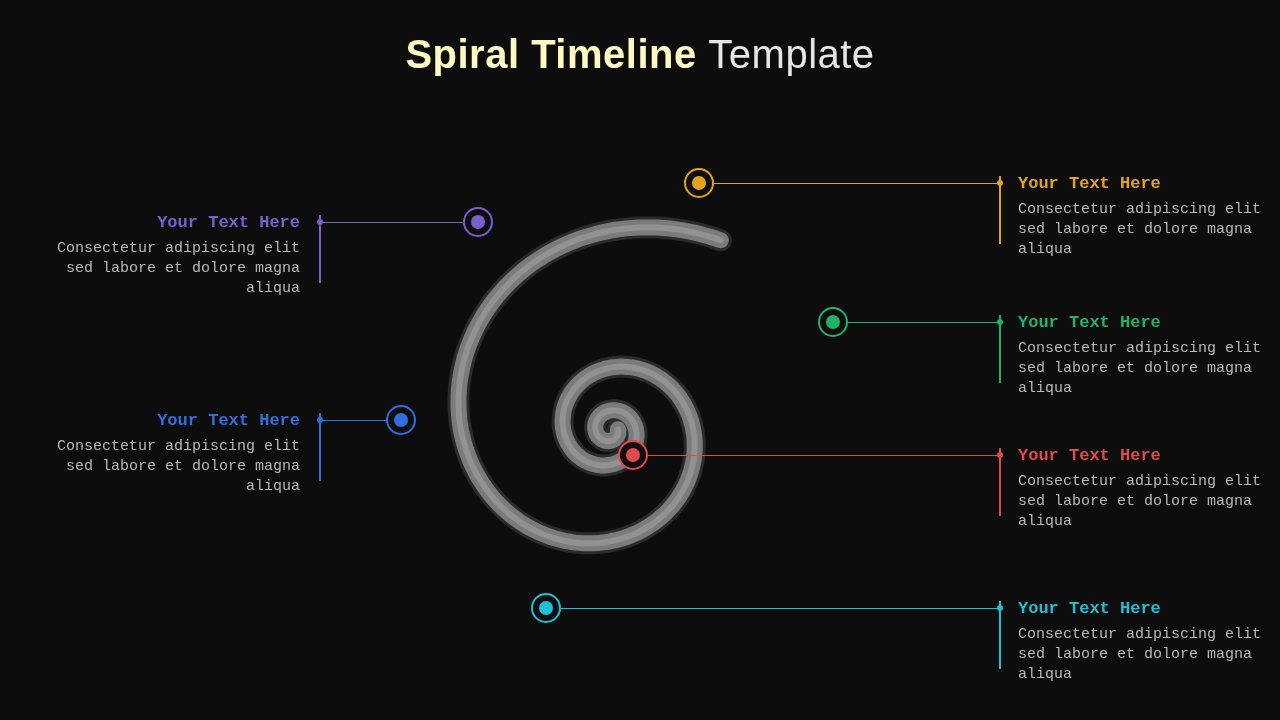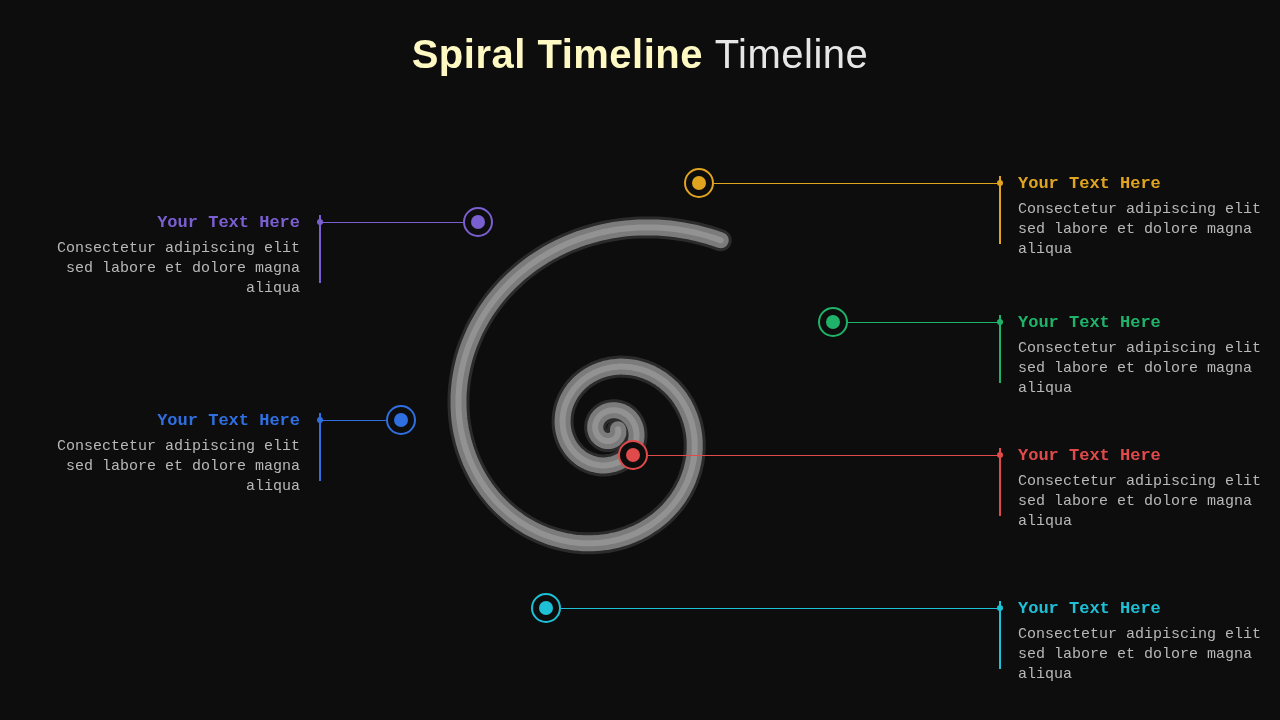--- a/index.html
+++ b/index.html
@@ -64,21 +64,21 @@
     width: 6px; height: 6px;
     border-radius: 50%;
     transform: translate(-50%, -50%);
   }
 </style>
 </head>
 <body>
 
 <div class="title">
   <span class="bold">Spiral Timeline</span>
-  <span class="thin">Timeline</span>
+  <span class="thin">Template</span>
 </div>
 
 <div class="stage">
 
   <svg width="1280" height="720" style="position:absolute;left:0;top:0">
     <g id="spiral-group">
         <path d="M618.0 429.2 L618.0 429.4 L618.1 429.7 L618.1 429.9 L618.2 430.2 L618.2 430.4 L618.2 430.7 L618.3 430.9 L618.3 431.2 L618.3 431.4 L618.3 431.7 L618.3 431.9 L618.3 432.2 L618.2 432.4 L618.2 432.7 L618.2 433.0 L618.1 433.2 L618.1 433.5 L618.0 433.7 L617.9 434.0 L617.9 434.3 L617.8 434.5 L617.7 434.8 L617.6 435.0 L617.5 435.3 L617.3 435.5 L617.2 435.8 L617.1 436.0 L616.9 436.3 L616.8 436.5 L616.6 436.7 L616.4 437.0 L616.3 437.2 L616.1 437.4 L615.9 437.6 L615.7 437.9 L615.5 438.1 L615.3 438.3 L615.0 438.5 L614.8 438.7 L614.6 438.9 L614.3 439.0 L614.1 439.2 L613.8 439.4 L613.6 439.6 L613.3 439.7 L613.0 439.9 L612.7 440.0 L612.5 440.1 L612.2 440.3 L611.9 440.4 L611.6 440.5 L611.3 440.6 L611.0 440.7 L610.6 440.8 L610.3 440.8 L610.0 440.9 L609.7 441.0 L609.3 441.0 L609.0 441.0 L608.7 441.1 L608.3 441.1 L608.0 441.1 L607.6 441.1 L607.3 441.1 L607.0 441.0 L606.6 441.0 L606.3 441.0 L605.9 440.9 L605.6 440.8 L605.2 440.8 L604.9 440.7 L604.5 440.6 L604.2 440.5 L603.8 440.3 L603.5 440.2 L603.2 440.1 L602.8 439.9 L602.5 439.7 L602.2 439.6 L601.8 439.4 L601.5 439.2 L601.2 439.0 L600.9 438.8 L600.6 438.5 L600.3 438.3 L600.0 438.0 L599.7 437.8 L599.4 437.5 L599.1 437.2 L598.8 436.9 L598.6 436.6 L598.3 436.3 L598.1 436.0 L597.8 435.7 L597.6 435.3 L597.4 435.0 L597.1 434.6 L596.9 434.3 L596.7 433.9 L596.6 433.5 L596.4 433.1 L596.2 432.8 L596.1 432.4 L595.9 431.9 L595.8 431.5 L595.7 431.1 L595.6 430.7 L595.5 430.3 L595.4 429.8 L595.3 429.4 L595.3 428.9 L595.2 428.5 L595.2 428.1 L595.2 427.6 L595.2 427.1 L595.2 426.7 L595.2 426.2 L595.3 425.8 L595.3 425.3 L595.4 424.8 L595.5 424.4 L595.5 423.9 L595.7 423.4 L595.8 423.0 L595.9 422.5 L596.1 422.0 L596.2 421.6 L596.4 421.1 L596.6 420.7 L596.8 420.2 L597.1 419.8 L597.3 419.3 L597.6 418.9 L597.8 418.5 L598.1 418.1 L598.4 417.6 L598.7 417.2 L599.0 416.8 L599.4 416.4 L599.7 416.0 L600.1 415.7 L600.5 415.3 L600.9 414.9 L601.3 414.6 L601.7 414.2 L602.1 413.9 L602.6 413.6 L603.0 413.3 L603.5 413.0 L604.0 412.7 L604.5 412.4 L605.0 412.2 L605.5 411.9 L606.0 411.7 L606.5 411.5 L607.0 411.3 L607.6 411.1 L608.1 410.9 L608.7 410.8 L609.3 410.7 L609.9 410.5 L610.4 410.4 L611.0 410.4 L611.6 410.3 L612.2 410.2 L612.8 410.2 L613.4 410.2 L614.1 410.2 L614.7 410.2 L615.3 410.2 L615.9 410.3 L616.5 410.4 L617.1 410.5 L617.8 410.6 L618.4 410.7 L619.0 410.9 L619.6 411.0 L620.2 411.2 L620.9 411.5 L621.5 411.7 L622.1 411.9 L622.7 412.2 L623.3 412.5 L623.9 412.8 L624.5 413.1 L625.0 413.5 L625.6 413.9 L626.2 414.2 L626.7 414.6 L627.3 415.1 L627.8 415.5 L628.3 416.0 L628.9 416.4 L629.4 416.9 L629.9 417.5 L630.3 418.0 L630.8 418.5 L631.2 419.1 L631.7 419.7 L632.1 420.3 L632.5 420.9 L632.9 421.5 L633.3 422.2 L633.6 422.8 L633.9 423.5 L634.3 424.2 L634.6 424.9 L634.8 425.6 L635.1 426.3 L635.3 427.1 L635.6 427.8 L635.7 428.6 L635.9 429.3 L636.1 430.1 L636.2 430.9 L636.3 431.7 L636.4 432.5 L636.5 433.3 L636.5 434.1 L636.5 434.9 L636.5 435.7 L636.5 436.5 L636.4 437.4 L636.3 438.2 L636.2 439.0 L636.1 439.9 L635.9 440.7 L635.7 441.5 L635.5 442.4 L635.2 443.2 L635.0 444.0 L634.7 444.8 L634.4 445.6 L634.0 446.5 L633.7 447.3 L633.3 448.1 L632.8 448.8 L632.4 449.6 L631.9 450.4 L631.4 451.2 L630.9 451.9 L630.3 452.7 L629.8 453.4 L629.2 454.1 L628.5 454.8 L627.9 455.5 L627.2 456.1 L626.5 456.8 L625.8 457.4 L625.0 458.0 L624.3 458.6 L623.5 459.2 L622.7 459.7 L621.9 460.3 L621.0 460.8 L620.1 461.3 L619.3 461.7 L618.4 462.2 L617.4 462.6 L616.5 463.0 L615.5 463.3 L614.6 463.7 L613.6 464.0 L612.6 464.3 L611.6 464.5 L610.5 464.7 L609.5 464.9 L608.4 465.1 L607.4 465.2 L606.3 465.3 L605.2 465.4 L604.1 465.4 L603.0 465.4 L601.9 465.4 L600.8 465.4 L599.7 465.3 L598.6 465.1 L597.5 465.0 L596.4 464.8 L595.3 464.5 L594.2 464.3 L593.1 464.0 L592.0 463.6 L590.9 463.3 L589.8 462.9 L588.7 462.4 L587.6 461.9 L586.5 461.4 L585.5 460.9 L584.4 460.3 L583.4 459.7 L582.3 459.1 L581.3 458.4 L580.3 457.7 L579.4 456.9 L578.4 456.1 L577.4 455.3 L576.5 454.5 L575.6 453.6 L574.7 452.7 L573.9 451.7 L573.0 450.8 L572.2 449.7 L571.4 448.7 L570.7 447.7 L570.0 446.6 L569.3 445.4 L568.6 444.3 L567.9 443.1 L567.3 441.9 L566.8 440.7 L566.2 439.5 L565.7 438.2 L565.2 436.9 L564.8 435.6 L564.4 434.3 L564.0 432.9 L563.7 431.6 L563.4 430.2 L563.2 428.8 L563.0 427.4 L562.8 426.0 L562.7 424.5 L562.6 423.1 L562.6 421.6 L562.6 420.2 L562.7 418.7 L562.8 417.2 L562.9 415.7 L563.1 414.2 L563.3 412.8 L563.6 411.3 L563.9 409.8 L564.3 408.3 L564.7 406.8 L565.2 405.3 L565.7 403.9 L566.3 402.4 L566.9 401.0 L567.5 399.5 L568.2 398.1 L569.0 396.7 L569.8 395.3 L570.6 393.9 L571.5 392.5 L572.4 391.2 L573.4 389.8 L574.4 388.5 L575.5 387.3 L576.6 386.0 L577.7 384.8 L578.9 383.6 L580.1 382.4 L581.4 381.3 L582.7 380.2 L584.1 379.1 L585.5 378.1 L586.9 377.1 L588.4 376.1 L589.9 375.2 L591.4 374.3 L593.0 373.5 L594.6 372.7 L596.3 371.9 L598.0 371.2 L599.7 370.5 L601.4 369.9 L603.1 369.4 L604.9 368.8 L606.7 368.4 L608.6 368.0 L610.4 367.6 L612.3 367.3 L614.2 367.1 L616.1 366.9 L618.0 366.7 L620.0 366.6 L621.9 366.6 L623.9 366.7 L625.9 366.8 L627.8 366.9 L629.8 367.1 L631.8 367.4 L633.8 367.7 L635.8 368.1 L637.8 368.6 L639.8 369.1 L641.7 369.7 L643.7 370.3 L645.7 371.0 L647.6 371.8 L649.6 372.6 L651.5 373.5 L653.4 374.5 L655.3 375.5 L657.1 376.6 L659.0 377.7 L660.8 378.9 L662.6 380.2 L664.3 381.5 L666.1 382.9 L667.8 384.4 L669.4 385.9 L671.1 387.4 L672.7 389.0 L674.2 390.7 L675.7 392.4 L677.2 394.2 L678.6 396.0 L680.0 397.9 L681.3 399.9 L682.5 401.9 L683.8 403.9 L684.9 406.0 L686.0 408.1 L687.1 410.3 L688.0 412.5 L689.0 414.7 L689.8 417.0 L690.6 419.3 L691.4 421.7 L692.0 424.1 L692.6 426.5 L693.1 429.0 L693.6 431.5 L694.0 434.0 L694.3 436.5 L694.5 439.1 L694.7 441.7 L694.7 444.3 L694.7 446.9 L694.7 449.5 L694.5 452.2 L694.3 454.8 L694.0 457.5 L693.6 460.1 L693.1 462.8 L692.5 465.5 L691.9 468.1 L691.2 470.8 L690.3 473.4 L689.4 476.0 L688.5 478.7 L687.4 481.3 L686.3 483.8 L685.0 486.4 L683.7 488.9 L682.3 491.5 L680.9 493.9 L679.3 496.4 L677.7 498.8 L675.9 501.2 L674.1 503.5 L672.3 505.8 L670.3 508.1 L668.3 510.3 L666.2 512.4 L664.0 514.6 L661.7 516.6 L659.4 518.6 L657.0 520.5 L654.5 522.4 L651.9 524.2 L649.3 525.9 L646.6 527.6 L643.9 529.2 L641.1 530.7 L638.2 532.2 L635.3 533.5 L632.3 534.8 L629.3 536.0 L626.2 537.1 L623.1 538.2 L619.9 539.1 L616.7 540.0 L613.4 540.7 L610.1 541.4 L606.8 542.0 L603.4 542.4 L600.0 542.8 L596.6 543.1 L593.1 543.3 L589.6 543.3 L586.1 543.3 L582.6 543.2 L579.0 542.9 L575.5 542.6 L571.9 542.1 L568.4 541.5 L564.8 540.8 L561.3 540.0 L557.7 539.1 L554.2 538.1 L550.7 537.0 L547.1 535.8 L543.7 534.4 L540.2 533.0 L536.7 531.4 L533.3 529.7 L529.9 527.9 L526.6 526.0 L523.3 524.0 L520.0 521.9 L516.8 519.6 L513.6 517.3 L510.5 514.9 L507.5 512.3 L504.5 509.6 L501.6 506.9 L498.7 504.0 L495.9 501.1 L493.2 498.0 L490.6 494.8 L488.0 491.6 L485.5 488.2 L483.2 484.8 L480.9 481.3 L478.7 477.7 L476.6 474.0 L474.6 470.2 L472.7 466.3 L470.9 462.4 L469.2 458.4 L467.7 454.3 L466.2 450.2 L464.9 445.9 L463.6 441.7 L462.6 437.3 L461.6 433.0 L460.7 428.5 L460.0 424.0 L459.4 419.5 L459.0 414.9 L458.7 410.3 L458.5 405.7 L458.5 401.0 L458.5 396.3 L458.8 391.6 L459.2 386.9 L459.7 382.1 L460.4 377.4 L461.2 372.6 L462.2 367.8 L463.3 363.1 L464.5 358.4 L465.9 353.6 L467.5 348.9 L469.2 344.2 L471.1 339.6 L473.1 334.9 L475.2 330.3 L477.5 325.8 L480.0 321.3 L482.6 316.8 L485.3 312.4 L488.2 308.1 L491.3 303.8 L494.4 299.6 L497.8 295.5 L501.2 291.4 L504.8 287.5 L508.6 283.6 L512.5 279.8 L516.5 276.1 L520.6 272.5 L524.9 269.0 L529.3 265.7 L533.8 262.4 L538.4 259.3 L543.2 256.2 L548.1 253.3 L553.1 250.6 L558.1 248.0 L563.3 245.5 L568.6 243.1 L574.0 241.0 L579.5 238.9 L585.1 237.0 L590.8 235.3 L596.5 233.7 L602.3 232.3 L608.2 231.1 L614.2 230.0 L620.2 229.1 L626.3 228.4 L632.4 227.9 L638.6 227.5 L644.8 227.4 L651.1 227.4 L657.4 227.6 L663.7 228.0 L670.0 228.5 L676.4 229.3 L682.7 230.3 L689.1 231.5 L695.5 232.8 L701.8 234.4 L708.1 236.1 L714.5 238.1 L720.7 240.3" fill="none" stroke="#2b2b2b" stroke-width="22" stroke-linecap="round"></path>
         <path d="M618.0 429.2 L618.0 429.4 L618.1 429.7 L618.1 429.9 L618.2 430.2 L618.2 430.4 L618.2 430.7 L618.3 430.9 L618.3 431.2 L618.3 431.4 L618.3 431.7 L618.3 431.9 L618.3 432.2 L618.2 432.4 L618.2 432.7 L618.2 433.0 L618.1 433.2 L618.1 433.5 L618.0 433.7 L617.9 434.0 L617.9 434.3 L617.8 434.5 L617.7 434.8 L617.6 435.0 L617.5 435.3 L617.3 435.5 L617.2 435.8 L617.1 436.0 L616.9 436.3 L616.8 436.5 L616.6 436.7 L616.4 437.0 L616.3 437.2 L616.1 437.4 L615.9 437.6 L615.7 437.9 L615.5 438.1 L615.3 438.3 L615.0 438.5 L614.8 438.7 L614.6 438.9 L614.3 439.0 L614.1 439.2 L613.8 439.4 L613.6 439.6 L613.3 439.7 L613.0 439.9 L612.7 440.0 L612.5 440.1 L612.2 440.3 L611.9 440.4 L611.6 440.5 L611.3 440.6 L611.0 440.7 L610.6 440.8 L610.3 440.8 L610.0 440.9 L609.7 441.0 L609.3 441.0 L609.0 441.0 L608.7 441.1 L608.3 441.1 L608.0 441.1 L607.6 441.1 L607.3 441.1 L607.0 441.0 L606.6 441.0 L606.3 441.0 L605.9 440.9 L605.6 440.8 L605.2 440.8 L604.9 440.7 L604.5 440.6 L604.2 440.5 L603.8 440.3 L603.5 440.2 L603.2 440.1 L602.8 439.9 L602.5 439.7 L602.2 439.6 L601.8 439.4 L601.5 439.2 L601.2 439.0 L600.9 438.8 L600.6 438.5 L600.3 438.3 L600.0 438.0 L599.7 437.8 L599.4 437.5 L599.1 437.2 L598.8 436.9 L598.6 436.6 L598.3 436.3 L598.1 436.0 L597.8 435.7 L597.6 435.3 L597.4 435.0 L597.1 434.6 L596.9 434.3 L596.7 433.9 L596.6 433.5 L596.4 433.1 L596.2 432.8 L596.1 432.4 L595.9 431.9 L595.8 431.5 L595.7 431.1 L595.6 430.7 L595.5 430.3 L595.4 429.8 L595.3 429.4 L595.3 428.9 L595.2 428.5 L595.2 428.1 L595.2 427.6 L595.2 427.1 L595.2 426.7 L595.2 426.2 L595.3 425.8 L595.3 425.3 L595.4 424.8 L595.5 424.4 L595.5 423.9 L595.7 423.4 L595.8 423.0 L595.9 422.5 L596.1 422.0 L596.2 421.6 L596.4 421.1 L596.6 420.7 L596.8 420.2 L597.1 419.8 L597.3 419.3 L597.6 418.9 L597.8 418.5 L598.1 418.1 L598.4 417.6 L598.7 417.2 L599.0 416.8 L599.4 416.4 L599.7 416.0 L600.1 415.7 L600.5 415.3 L600.9 414.9 L601.3 414.6 L601.7 414.2 L602.1 413.9 L602.6 413.6 L603.0 413.3 L603.5 413.0 L604.0 412.7 L604.5 412.4 L605.0 412.2 L605.5 411.9 L606.0 411.7 L606.5 411.5 L607.0 411.3 L607.6 411.1 L608.1 410.9 L608.7 410.8 L609.3 410.7 L609.9 410.5 L610.4 410.4 L611.0 410.4 L611.6 410.3 L612.2 410.2 L612.8 410.2 L613.4 410.2 L614.1 410.2 L614.7 410.2 L615.3 410.2 L615.9 410.3 L616.5 410.4 L617.1 410.5 L617.8 410.6 L618.4 410.7 L619.0 410.9 L619.6 411.0 L620.2 411.2 L620.9 411.5 L621.5 411.7 L622.1 411.9 L622.7 412.2 L623.3 412.5 L623.9 412.8 L624.5 413.1 L625.0 413.5 L625.6 413.9 L626.2 414.2 L626.7 414.6 L627.3 415.1 L627.8 415.5 L628.3 416.0 L628.9 416.4 L629.4 416.9 L629.9 417.5 L630.3 418.0 L630.8 418.5 L631.2 419.1 L631.7 419.7 L632.1 420.3 L632.5 420.9 L632.9 421.5 L633.3 422.2 L633.6 422.8 L633.9 423.5 L634.3 424.2 L634.6 424.9 L634.8 425.6 L635.1 426.3 L635.3 427.1 L635.6 427.8 L635.7 428.6 L635.9 429.3 L636.1 430.1 L636.2 430.9 L636.3 431.7 L636.4 432.5 L636.5 433.3 L636.5 434.1 L636.5 434.9 L636.5 435.7 L636.5 436.5 L636.4 437.4 L636.3 438.2 L636.2 439.0 L636.1 439.9 L635.9 440.7 L635.7 441.5 L635.5 442.4 L635.2 443.2 L635.0 444.0 L634.7 444.8 L634.4 445.6 L634.0 446.5 L633.7 447.3 L633.3 448.1 L632.8 448.8 L632.4 449.6 L631.9 450.4 L631.4 451.2 L630.9 451.9 L630.3 452.7 L629.8 453.4 L629.2 454.1 L628.5 454.8 L627.9 455.5 L627.2 456.1 L626.5 456.8 L625.8 457.4 L625.0 458.0 L624.3 458.6 L623.5 459.2 L622.7 459.7 L621.9 460.3 L621.0 460.8 L620.1 461.3 L619.3 461.7 L618.4 462.2 L617.4 462.6 L616.5 463.0 L615.5 463.3 L614.6 463.7 L613.6 464.0 L612.6 464.3 L611.6 464.5 L610.5 464.7 L609.5 464.9 L608.4 465.1 L607.4 465.2 L606.3 465.3 L605.2 465.4 L604.1 465.4 L603.0 465.4 L601.9 465.4 L600.8 465.4 L599.7 465.3 L598.6 465.1 L597.5 465.0 L596.4 464.8 L595.3 464.5 L594.2 464.3 L593.1 464.0 L592.0 463.6 L590.9 463.3 L589.8 462.9 L588.7 462.4 L587.6 461.9 L586.5 461.4 L585.5 460.9 L584.4 460.3 L583.4 459.7 L582.3 459.1 L581.3 458.4 L580.3 457.7 L579.4 456.9 L578.4 456.1 L577.4 455.3 L576.5 454.5 L575.6 453.6 L574.7 452.7 L573.9 451.7 L573.0 450.8 L572.2 449.7 L571.4 448.7 L570.7 447.7 L570.0 446.6 L569.3 445.4 L568.6 444.3 L567.9 443.1 L567.3 441.9 L566.8 440.7 L566.2 439.5 L565.7 438.2 L565.2 436.9 L564.8 435.6 L564.4 434.3 L564.0 432.9 L563.7 431.6 L563.4 430.2 L563.2 428.8 L563.0 427.4 L562.8 426.0 L562.7 424.5 L562.6 423.1 L562.6 421.6 L562.6 420.2 L562.7 418.7 L562.8 417.2 L562.9 415.7 L563.1 414.2 L563.3 412.8 L563.6 411.3 L563.9 409.8 L564.3 408.3 L564.7 406.8 L565.2 405.3 L565.7 403.9 L566.3 402.4 L566.9 401.0 L567.5 399.5 L568.2 398.1 L569.0 396.7 L569.8 395.3 L570.6 393.9 L571.5 392.5 L572.4 391.2 L573.4 389.8 L574.4 388.5 L575.5 387.3 L576.6 386.0 L577.7 384.8 L578.9 383.6 L580.1 382.4 L581.4 381.3 L582.7 380.2 L584.1 379.1 L585.5 378.1 L586.9 377.1 L588.4 376.1 L589.9 375.2 L591.4 374.3 L593.0 373.5 L594.6 372.7 L596.3 371.9 L598.0 371.2 L599.7 370.5 L601.4 369.9 L603.1 369.4 L604.9 368.8 L606.7 368.4 L608.6 368.0 L610.4 367.6 L612.3 367.3 L614.2 367.1 L616.1 366.9 L618.0 366.7 L620.0 366.6 L621.9 366.6 L623.9 366.7 L625.9 366.8 L627.8 366.9 L629.8 367.1 L631.8 367.4 L633.8 367.7 L635.8 368.1 L637.8 368.6 L639.8 369.1 L641.7 369.7 L643.7 370.3 L645.7 371.0 L647.6 371.8 L649.6 372.6 L651.5 373.5 L653.4 374.5 L655.3 375.5 L657.1 376.6 L659.0 377.7 L660.8 378.9 L662.6 380.2 L664.3 381.5 L666.1 382.9 L667.8 384.4 L669.4 385.9 L671.1 387.4 L672.7 389.0 L674.2 390.7 L675.7 392.4 L677.2 394.2 L678.6 396.0 L680.0 397.9 L681.3 399.9 L682.5 401.9 L683.8 403.9 L684.9 406.0 L686.0 408.1 L687.1 410.3 L688.0 412.5 L689.0 414.7 L689.8 417.0 L690.6 419.3 L691.4 421.7 L692.0 424.1 L692.6 426.5 L693.1 429.0 L693.6 431.5 L694.0 434.0 L694.3 436.5 L694.5 439.1 L694.7 441.7 L694.7 444.3 L694.7 446.9 L694.7 449.5 L694.5 452.2 L694.3 454.8 L694.0 457.5 L693.6 460.1 L693.1 462.8 L692.5 465.5 L691.9 468.1 L691.2 470.8 L690.3 473.4 L689.4 476.0 L688.5 478.7 L687.4 481.3 L686.3 483.8 L685.0 486.4 L683.7 488.9 L682.3 491.5 L680.9 493.9 L679.3 496.4 L677.7 498.8 L675.9 501.2 L674.1 503.5 L672.3 505.8 L670.3 508.1 L668.3 510.3 L666.2 512.4 L664.0 514.6 L661.7 516.6 L659.4 518.6 L657.0 520.5 L654.5 522.4 L651.9 524.2 L649.3 525.9 L646.6 527.6 L643.9 529.2 L641.1 530.7 L638.2 532.2 L635.3 533.5 L632.3 534.8 L629.3 536.0 L626.2 537.1 L623.1 538.2 L619.9 539.1 L616.7 540.0 L613.4 540.7 L610.1 541.4 L606.8 542.0 L603.4 542.4 L600.0 542.8 L596.6 543.1 L593.1 543.3 L589.6 543.3 L586.1 543.3 L582.6 543.2 L579.0 542.9 L575.5 542.6 L571.9 542.1 L568.4 541.5 L564.8 540.8 L561.3 540.0 L557.7 539.1 L554.2 538.1 L550.7 537.0 L547.1 535.8 L543.7 534.4 L540.2 533.0 L536.7 531.4 L533.3 529.7 L529.9 527.9 L526.6 526.0 L523.3 524.0 L520.0 521.9 L516.8 519.6 L513.6 517.3 L510.5 514.9 L507.5 512.3 L504.5 509.6 L501.6 506.9 L498.7 504.0 L495.9 501.1 L493.2 498.0 L490.6 494.8 L488.0 491.6 L485.5 488.2 L483.2 484.8 L480.9 481.3 L478.7 477.7 L476.6 474.0 L474.6 470.2 L472.7 466.3 L470.9 462.4 L469.2 458.4 L467.7 454.3 L466.2 450.2 L464.9 445.9 L463.6 441.7 L462.6 437.3 L461.6 433.0 L460.7 428.5 L460.0 424.0 L459.4 419.5 L459.0 414.9 L458.7 410.3 L458.5 405.7 L458.5 401.0 L458.5 396.3 L458.8 391.6 L459.2 386.9 L459.7 382.1 L460.4 377.4 L461.2 372.6 L462.2 367.8 L463.3 363.1 L464.5 358.4 L465.9 353.6 L467.5 348.9 L469.2 344.2 L471.1 339.6 L473.1 334.9 L475.2 330.3 L477.5 325.8 L480.0 321.3 L482.6 316.8 L485.3 312.4 L488.2 308.1 L491.3 303.8 L494.4 299.6 L497.8 295.5 L501.2 291.4 L504.8 287.5 L508.6 283.6 L512.5 279.8 L516.5 276.1 L520.6 272.5 L524.9 269.0 L529.3 265.7 L533.8 262.4 L538.4 259.3 L543.2 256.2 L548.1 253.3 L553.1 250.6 L558.1 248.0 L563.3 245.5 L568.6 243.1 L574.0 241.0 L579.5 238.9 L585.1 237.0 L590.8 235.3 L596.5 233.7 L602.3 232.3 L608.2 231.1 L614.2 230.0 L620.2 229.1 L626.3 228.4 L632.4 227.9 L638.6 227.5 L644.8 227.4 L651.1 227.4 L657.4 227.6 L663.7 228.0 L670.0 228.5 L676.4 229.3 L682.7 230.3 L689.1 231.5 L695.5 232.8 L701.8 234.4 L708.1 236.1 L714.5 238.1 L720.7 240.3" fill="none" stroke="#8a8a8a" stroke-width="16" stroke-linecap="round" opacity="0.85"></path>
         <path d="M618.0 429.2 L618.0 429.4 L618.1 429.7 L618.1 429.9 L618.2 430.2 L618.2 430.4 L618.2 430.7 L618.3 430.9 L618.3 431.2 L618.3 431.4 L618.3 431.7 L618.3 431.9 L618.3 432.2 L618.2 432.4 L618.2 432.7 L618.2 433.0 L618.1 433.2 L618.1 433.5 L618.0 433.7 L617.9 434.0 L617.9 434.3 L617.8 434.5 L617.7 434.8 L617.6 435.0 L617.5 435.3 L617.3 435.5 L617.2 435.8 L617.1 436.0 L616.9 436.3 L616.8 436.5 L616.6 436.7 L616.4 437.0 L616.3 437.2 L616.1 437.4 L615.9 437.6 L615.7 437.9 L615.5 438.1 L615.3 438.3 L615.0 438.5 L614.8 438.7 L614.6 438.9 L614.3 439.0 L614.1 439.2 L613.8 439.4 L613.6 439.6 L613.3 439.7 L613.0 439.9 L612.7 440.0 L612.5 440.1 L612.2 440.3 L611.9 440.4 L611.6 440.5 L611.3 440.6 L611.0 440.7 L610.6 440.8 L610.3 440.8 L610.0 440.9 L609.7 441.0 L609.3 441.0 L609.0 441.0 L608.7 441.1 L608.3 441.1 L608.0 441.1 L607.6 441.1 L607.3 441.1 L607.0 441.0 L606.6 441.0 L606.3 441.0 L605.9 440.9 L605.6 440.8 L605.2 440.8 L604.9 440.7 L604.5 440.6 L604.2 440.5 L603.8 440.3 L603.5 440.2 L603.2 440.1 L602.8 439.9 L602.5 439.7 L602.2 439.6 L601.8 439.4 L601.5 439.2 L601.2 439.0 L600.9 438.8 L600.6 438.5 L600.3 438.3 L600.0 438.0 L599.7 437.8 L599.4 437.5 L599.1 437.2 L598.8 436.9 L598.6 436.6 L598.3 436.3 L598.1 436.0 L597.8 435.7 L597.6 435.3 L597.4 435.0 L597.1 434.6 L596.9 434.3 L596.7 433.9 L596.6 433.5 L596.4 433.1 L596.2 432.8 L596.1 432.4 L595.9 431.9 L595.8 431.5 L595.7 431.1 L595.6 430.7 L595.5 430.3 L595.4 429.8 L595.3 429.4 L595.3 428.9 L595.2 428.5 L595.2 428.1 L595.2 427.6 L595.2 427.1 L595.2 426.7 L595.2 426.2 L595.3 425.8 L595.3 425.3 L595.4 424.8 L595.5 424.4 L595.5 423.9 L595.7 423.4 L595.8 423.0 L595.9 422.5 L596.1 422.0 L596.2 421.6 L596.4 421.1 L596.6 420.7 L596.8 420.2 L597.1 419.8 L597.3 419.3 L597.6 418.9 L597.8 418.5 L598.1 418.1 L598.4 417.6 L598.7 417.2 L599.0 416.8 L599.4 416.4 L599.7 416.0 L600.1 415.7 L600.5 415.3 L600.9 414.9 L601.3 414.6 L601.7 414.2 L602.1 413.9 L602.6 413.6 L603.0 413.3 L603.5 413.0 L604.0 412.7 L604.5 412.4 L605.0 412.2 L605.5 411.9 L606.0 411.7 L606.5 411.5 L607.0 411.3 L607.6 411.1 L608.1 410.9 L608.7 410.8 L609.3 410.7 L609.9 410.5 L610.4 410.4 L611.0 410.4 L611.6 410.3 L612.2 410.2 L612.8 410.2 L613.4 410.2 L614.1 410.2 L614.7 410.2 L615.3 410.2 L615.9 410.3 L616.5 410.4 L617.1 410.5 L617.8 410.6 L618.4 410.7 L619.0 410.9 L619.6 411.0 L620.2 411.2 L620.9 411.5 L621.5 411.7 L622.1 411.9 L622.7 412.2 L623.3 412.5 L623.9 412.8 L624.5 413.1 L625.0 413.5 L625.6 413.9 L626.2 414.2 L626.7 414.6 L627.3 415.1 L627.8 415.5 L628.3 416.0 L628.9 416.4 L629.4 416.9 L629.9 417.5 L630.3 418.0 L630.8 418.5 L631.2 419.1 L631.7 419.7 L632.1 420.3 L632.5 420.9 L632.9 421.5 L633.3 422.2 L633.6 422.8 L633.9 423.5 L634.3 424.2 L634.6 424.9 L634.8 425.6 L635.1 426.3 L635.3 427.1 L635.6 427.8 L635.7 428.6 L635.9 429.3 L636.1 430.1 L636.2 430.9 L636.3 431.7 L636.4 432.5 L636.5 433.3 L636.5 434.1 L636.5 434.9 L636.5 435.7 L636.5 436.5 L636.4 437.4 L636.3 438.2 L636.2 439.0 L636.1 439.9 L635.9 440.7 L635.7 441.5 L635.5 442.4 L635.2 443.2 L635.0 444.0 L634.7 444.8 L634.4 445.6 L634.0 446.5 L633.7 447.3 L633.3 448.1 L632.8 448.8 L632.4 449.6 L631.9 450.4 L631.4 451.2 L630.9 451.9 L630.3 452.7 L629.8 453.4 L629.2 454.1 L628.5 454.8 L627.9 455.5 L627.2 456.1 L626.5 456.8 L625.8 457.4 L625.0 458.0 L624.3 458.6 L623.5 459.2 L622.7 459.7 L621.9 460.3 L621.0 460.8 L620.1 461.3 L619.3 461.7 L618.4 462.2 L617.4 462.6 L616.5 463.0 L615.5 463.3 L614.6 463.7 L613.6 464.0 L612.6 464.3 L611.6 464.5 L610.5 464.7 L609.5 464.9 L608.4 465.1 L607.4 465.2 L606.3 465.3 L605.2 465.4 L604.1 465.4 L603.0 465.4 L601.9 465.4 L600.8 465.4 L599.7 465.3 L598.6 465.1 L597.5 465.0 L596.4 464.8 L595.3 464.5 L594.2 464.3 L593.1 464.0 L592.0 463.6 L590.9 463.3 L589.8 462.9 L588.7 462.4 L587.6 461.9 L586.5 461.4 L585.5 460.9 L584.4 460.3 L583.4 459.7 L582.3 459.1 L581.3 458.4 L580.3 457.7 L579.4 456.9 L578.4 456.1 L577.4 455.3 L576.5 454.5 L575.6 453.6 L574.7 452.7 L573.9 451.7 L573.0 450.8 L572.2 449.7 L571.4 448.7 L570.7 447.7 L570.0 446.6 L569.3 445.4 L568.6 444.3 L567.9 443.1 L567.3 441.9 L566.8 440.7 L566.2 439.5 L565.7 438.2 L565.2 436.9 L564.8 435.6 L564.4 434.3 L564.0 432.9 L563.7 431.6 L563.4 430.2 L563.2 428.8 L563.0 427.4 L562.8 426.0 L562.7 424.5 L562.6 423.1 L562.6 421.6 L562.6 420.2 L562.7 418.7 L562.8 417.2 L562.9 415.7 L563.1 414.2 L563.3 412.8 L563.6 411.3 L563.9 409.8 L564.3 408.3 L564.7 406.8 L565.2 405.3 L565.7 403.9 L566.3 402.4 L566.9 401.0 L567.5 399.5 L568.2 398.1 L569.0 396.7 L569.8 395.3 L570.6 393.9 L571.5 392.5 L572.4 391.2 L573.4 389.8 L574.4 388.5 L575.5 387.3 L576.6 386.0 L577.7 384.8 L578.9 383.6 L580.1 382.4 L581.4 381.3 L582.7 380.2 L584.1 379.1 L585.5 378.1 L586.9 377.1 L588.4 376.1 L589.9 375.2 L591.4 374.3 L593.0 373.5 L594.6 372.7 L596.3 371.9 L598.0 371.2 L599.7 370.5 L601.4 369.9 L603.1 369.4 L604.9 368.8 L606.7 368.4 L608.6 368.0 L610.4 367.6 L612.3 367.3 L614.2 367.1 L616.1 366.9 L618.0 366.7 L620.0 366.6 L621.9 366.6 L623.9 366.7 L625.9 366.8 L627.8 366.9 L629.8 367.1 L631.8 367.4 L633.8 367.7 L635.8 368.1 L637.8 368.6 L639.8 369.1 L641.7 369.7 L643.7 370.3 L645.7 371.0 L647.6 371.8 L649.6 372.6 L651.5 373.5 L653.4 374.5 L655.3 375.5 L657.1 376.6 L659.0 377.7 L660.8 378.9 L662.6 380.2 L664.3 381.5 L666.1 382.9 L667.8 384.4 L669.4 385.9 L671.1 387.4 L672.7 389.0 L674.2 390.7 L675.7 392.4 L677.2 394.2 L678.6 396.0 L680.0 397.9 L681.3 399.9 L682.5 401.9 L683.8 403.9 L684.9 406.0 L686.0 408.1 L687.1 410.3 L688.0 412.5 L689.0 414.7 L689.8 417.0 L690.6 419.3 L691.4 421.7 L692.0 424.1 L692.6 426.5 L693.1 429.0 L693.6 431.5 L694.0 434.0 L694.3 436.5 L694.5 439.1 L694.7 441.7 L694.7 444.3 L694.7 446.9 L694.7 449.5 L694.5 452.2 L694.3 454.8 L694.0 457.5 L693.6 460.1 L693.1 462.8 L692.5 465.5 L691.9 468.1 L691.2 470.8 L690.3 473.4 L689.4 476.0 L688.5 478.7 L687.4 481.3 L686.3 483.8 L685.0 486.4 L683.7 488.9 L682.3 491.5 L680.9 493.9 L679.3 496.4 L677.7 498.8 L675.9 501.2 L674.1 503.5 L672.3 505.8 L670.3 508.1 L668.3 510.3 L666.2 512.4 L664.0 514.6 L661.7 516.6 L659.4 518.6 L657.0 520.5 L654.5 522.4 L651.9 524.2 L649.3 525.9 L646.6 527.6 L643.9 529.2 L641.1 530.7 L638.2 532.2 L635.3 533.5 L632.3 534.8 L629.3 536.0 L626.2 537.1 L623.1 538.2 L619.9 539.1 L616.7 540.0 L613.4 540.7 L610.1 541.4 L606.8 542.0 L603.4 542.4 L600.0 542.8 L596.6 543.1 L593.1 543.3 L589.6 543.3 L586.1 543.3 L582.6 543.2 L579.0 542.9 L575.5 542.6 L571.9 542.1 L568.4 541.5 L564.8 540.8 L561.3 540.0 L557.7 539.1 L554.2 538.1 L550.7 537.0 L547.1 535.8 L543.7 534.4 L540.2 533.0 L536.7 531.4 L533.3 529.7 L529.9 527.9 L526.6 526.0 L523.3 524.0 L520.0 521.9 L516.8 519.6 L513.6 517.3 L510.5 514.9 L507.5 512.3 L504.5 509.6 L501.6 506.9 L498.7 504.0 L495.9 501.1 L493.2 498.0 L490.6 494.8 L488.0 491.6 L485.5 488.2 L483.2 484.8 L480.9 481.3 L478.7 477.7 L476.6 474.0 L474.6 470.2 L472.7 466.3 L470.9 462.4 L469.2 458.4 L467.7 454.3 L466.2 450.2 L464.9 445.9 L463.6 441.7 L462.6 437.3 L461.6 433.0 L460.7 428.5 L460.0 424.0 L459.4 419.5 L459.0 414.9 L458.7 410.3 L458.5 405.7 L458.5 401.0 L458.5 396.3 L458.8 391.6 L459.2 386.9 L459.7 382.1 L460.4 377.4 L461.2 372.6 L462.2 367.8 L463.3 363.1 L464.5 358.4 L465.9 353.6 L467.5 348.9 L469.2 344.2 L471.1 339.6 L473.1 334.9 L475.2 330.3 L477.5 325.8 L480.0 321.3 L482.6 316.8 L485.3 312.4 L488.2 308.1 L491.3 303.8 L494.4 299.6 L497.8 295.5 L501.2 291.4 L504.8 287.5 L508.6 283.6 L512.5 279.8 L516.5 276.1 L520.6 272.5 L524.9 269.0 L529.3 265.7 L533.8 262.4 L538.4 259.3 L543.2 256.2 L548.1 253.3 L553.1 250.6 L558.1 248.0 L563.3 245.5 L568.6 243.1 L574.0 241.0 L579.5 238.9 L585.1 237.0 L590.8 235.3 L596.5 233.7 L602.3 232.3 L608.2 231.1 L614.2 230.0 L620.2 229.1 L626.3 228.4 L632.4 227.9 L638.6 227.5 L644.8 227.4 L651.1 227.4 L657.4 227.6 L663.7 228.0 L670.0 228.5 L676.4 229.3 L682.7 230.3 L689.1 231.5 L695.5 232.8 L701.8 234.4 L708.1 236.1 L714.5 238.1 L720.7 240.3" fill="none" stroke="#bdbdbd" stroke-width="6" stroke-linecap="round" opacity="0.35"></path>
       </g>

